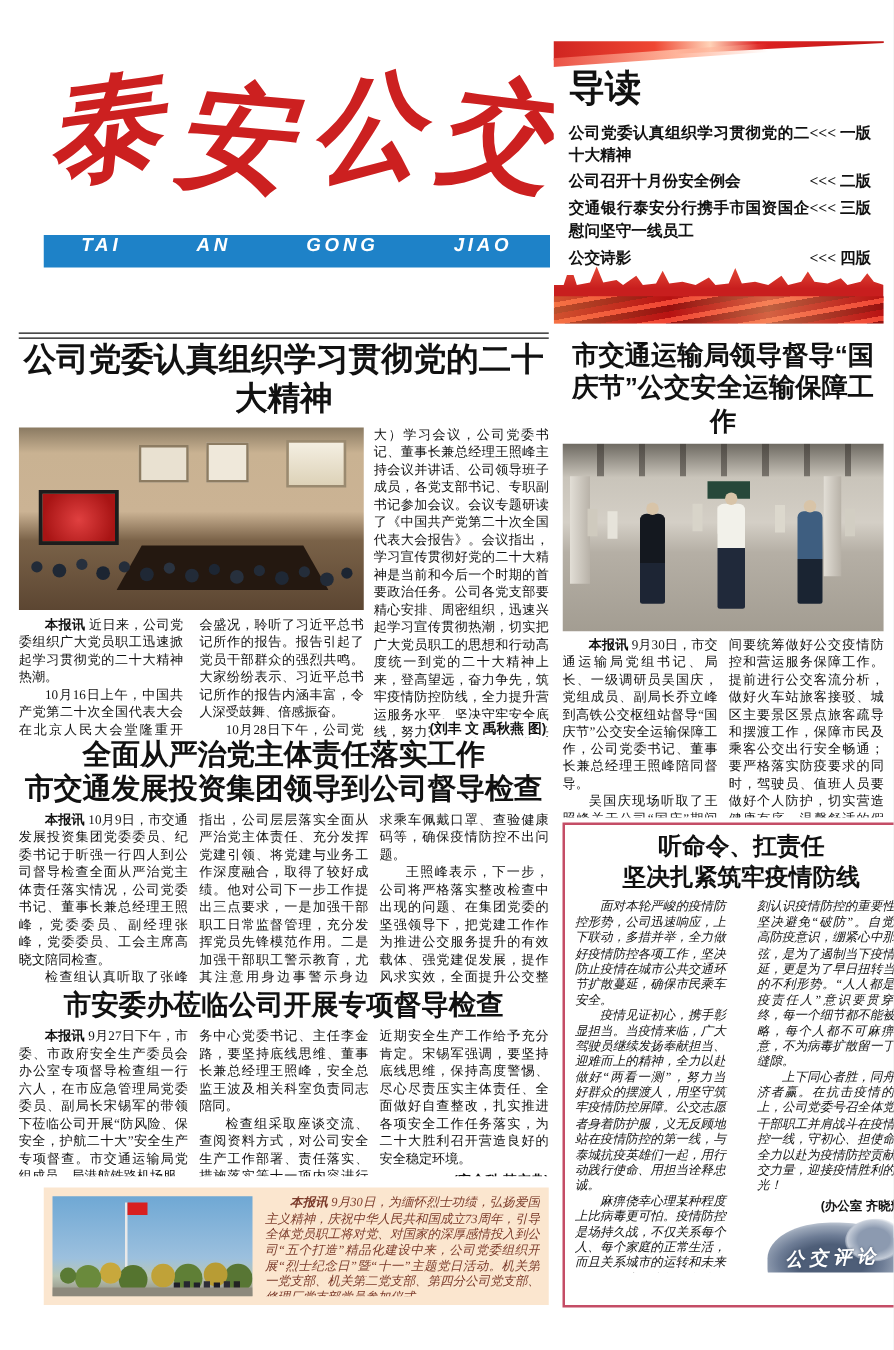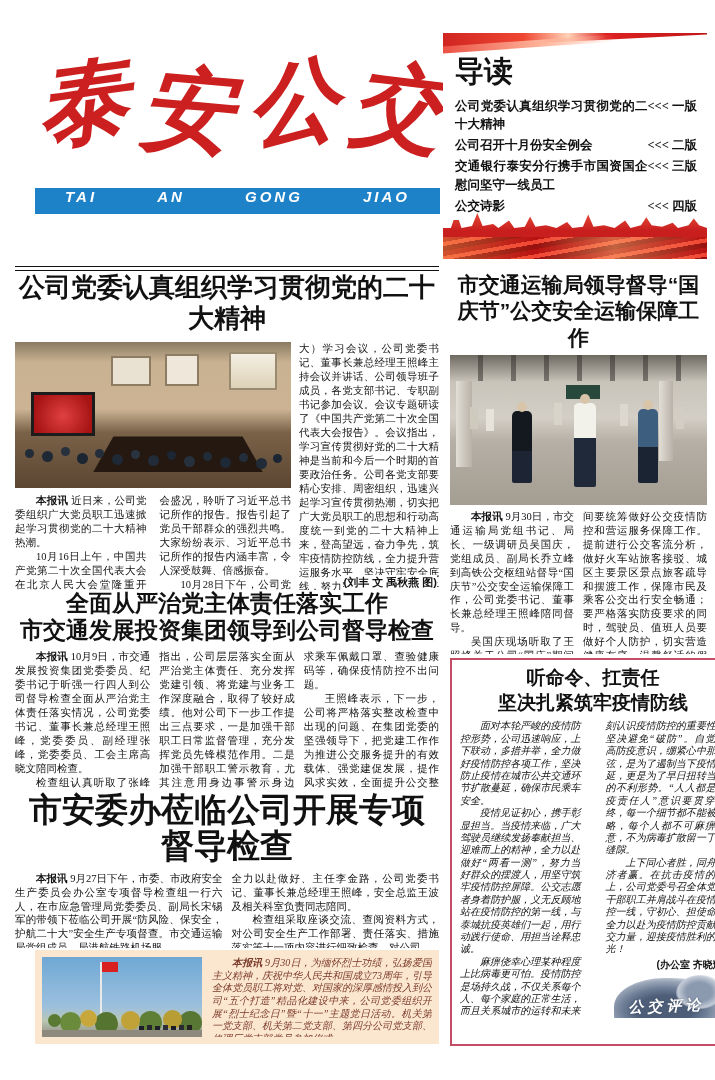--- a/index.html
+++ b/index.html
@@ -61,21 +61,21 @@
   .a1-body{display:flex;gap:8px;}
   .a1-left{width:276px;flex:none;}
   .cols2{display:flex;gap:13px;margin-top:6px;}
   
   .a2{position:absolute;left:15px;top:590px;width:424px;height:200px;overflow:hidden;}
   .a2 h1{font-size:23px;line-height:1.18;margin-bottom:6px;}
   .cols3{display:flex;gap:9px;overflow:hidden;}
   .a2 .cols3{height:138px;}
   
   .a3{position:absolute;left:15px;top:792px;width:424px;height:156px;overflow:hidden;}
-  .a3 h1{font-size:33px;line-height:1.1;margin-bottom:7px;}
+  .a3 h1{font-size:22px;line-height:1.1;margin-bottom:7px;}
   .a3 .cols3{height:118px;}
   
   .memo{position:absolute;left:35px;top:950px;width:404px;height:94px;background:#fbe6cf;
         display:flex;gap:10px;padding:7px;box-sizing:border-box;}
   .memo-text{flex:1;overflow:hidden;}
   .memo-text p{margin:0;text-indent:2em;font-size:10px;line-height:1.27;text-align:justify;
         font-style:italic;color:#7b3a2a;}
   
   .r1{position:absolute;left:450px;top:272px;width:257px;height:382px;overflow:hidden;}
   .r1 h1{font-size:21px;line-height:1.25;}
@@ -238,23 +238,29 @@
     </div>
   </section>
 
   <section class="a3">
     <h1 class="head">市安委办莅临公司开展专项督导检查</h1>
     <div class="cols3">
       <div class="col">
           <p><b>本报讯</b> 9月27日下午，市委、市政府安全生产委员会办公室专项督导检查组一行六人，在市应急管理局党委委员、副局长宋锡军的带领下莅临公司开展“防风险、保安全，护航二十大”安全生产专项督查。市交通运输局党组成员、局港航铁路机场服</p>
         </div>
       <div class="col cont">
-          <p>全力以赴做好、主任李金路，公司党委书记、董事长兼总经理王照峰，安全总监王波及相关科室负责同志陪同。</p>
+          <p>务中心党委书记、主任李金路，要坚持底线思维、董事长兼总经理王照峰，安全总监王波及相关科室负责同志陪同。</p>
           <p>检查组采取座谈交流、查阅资料方式，对公司安全生产工作部署、责任落实、措施落实等十一项内容进行细致检查，对公司</p>
         </div>
+      <div class="col cont">
+        <div>
+            <p>近期安全生产工作给予充分肯定。宋锡军强调，要坚持底线思维，保持高度警惕、尽心尽责压实主体责任、全面做好自查整改，扎实推进各项安全工作任务落实，为二十大胜利召开营造良好的安全稳定环境。</p>
+          </div>
+        <div class="byline">(安全科 韩广典)</div>
+      </div>
     </div>
   </section>
 
   <section class="memo">
     <div class="photo photo-flag">
       <div class="pf-pole"></div>
       <div class="pf-flag"></div>
       <div class="pf-trees"></div>
       <div class="pf-crowd"></div>
       <div class="pf-ground"></div>

